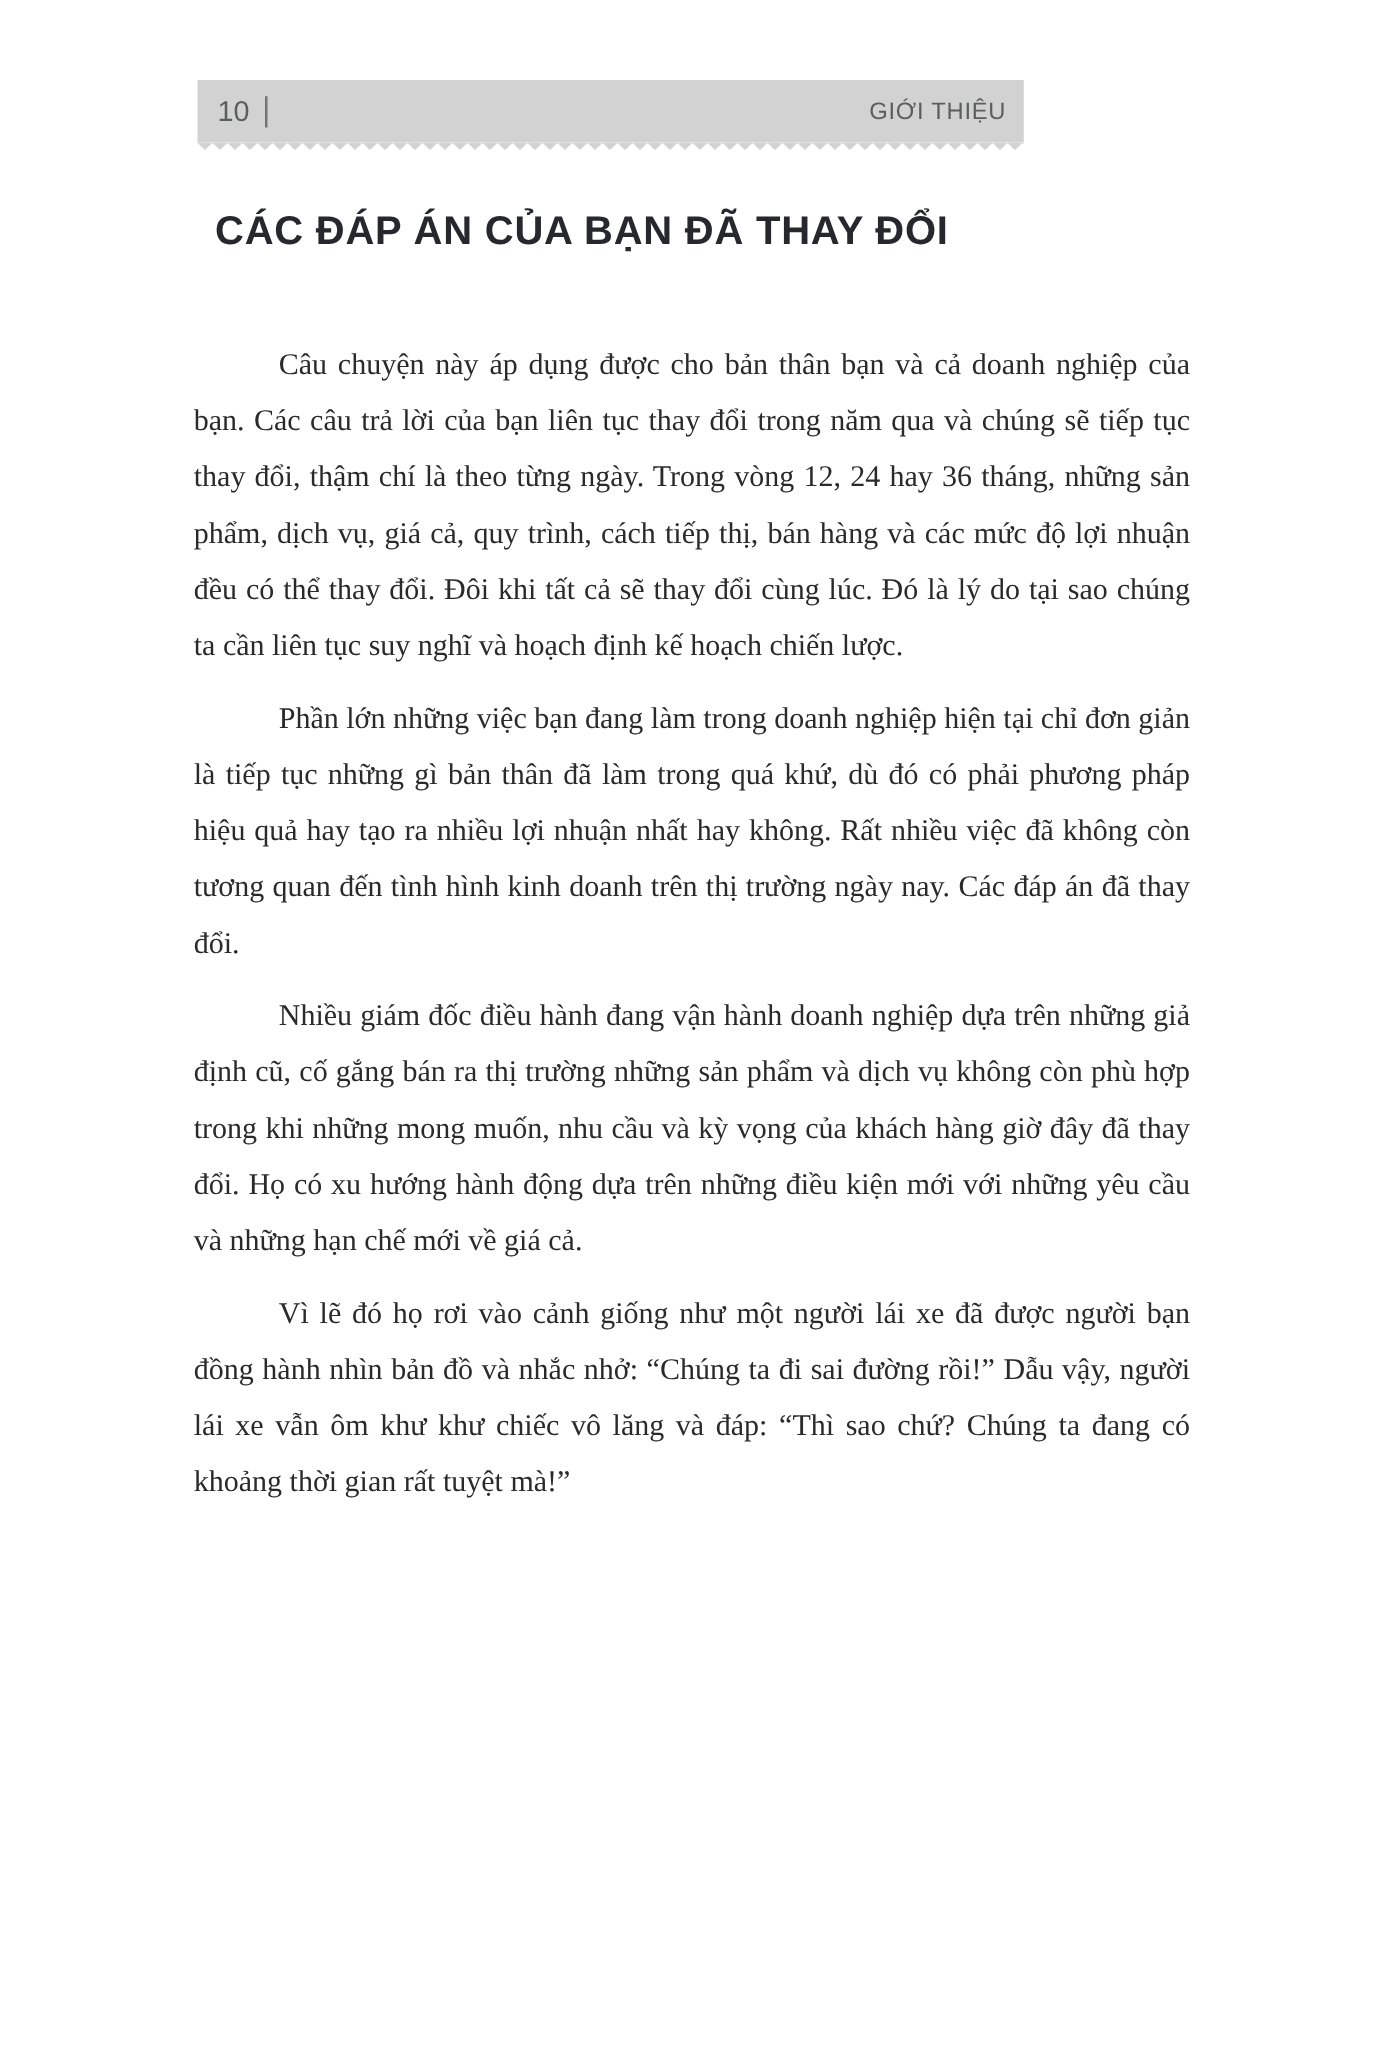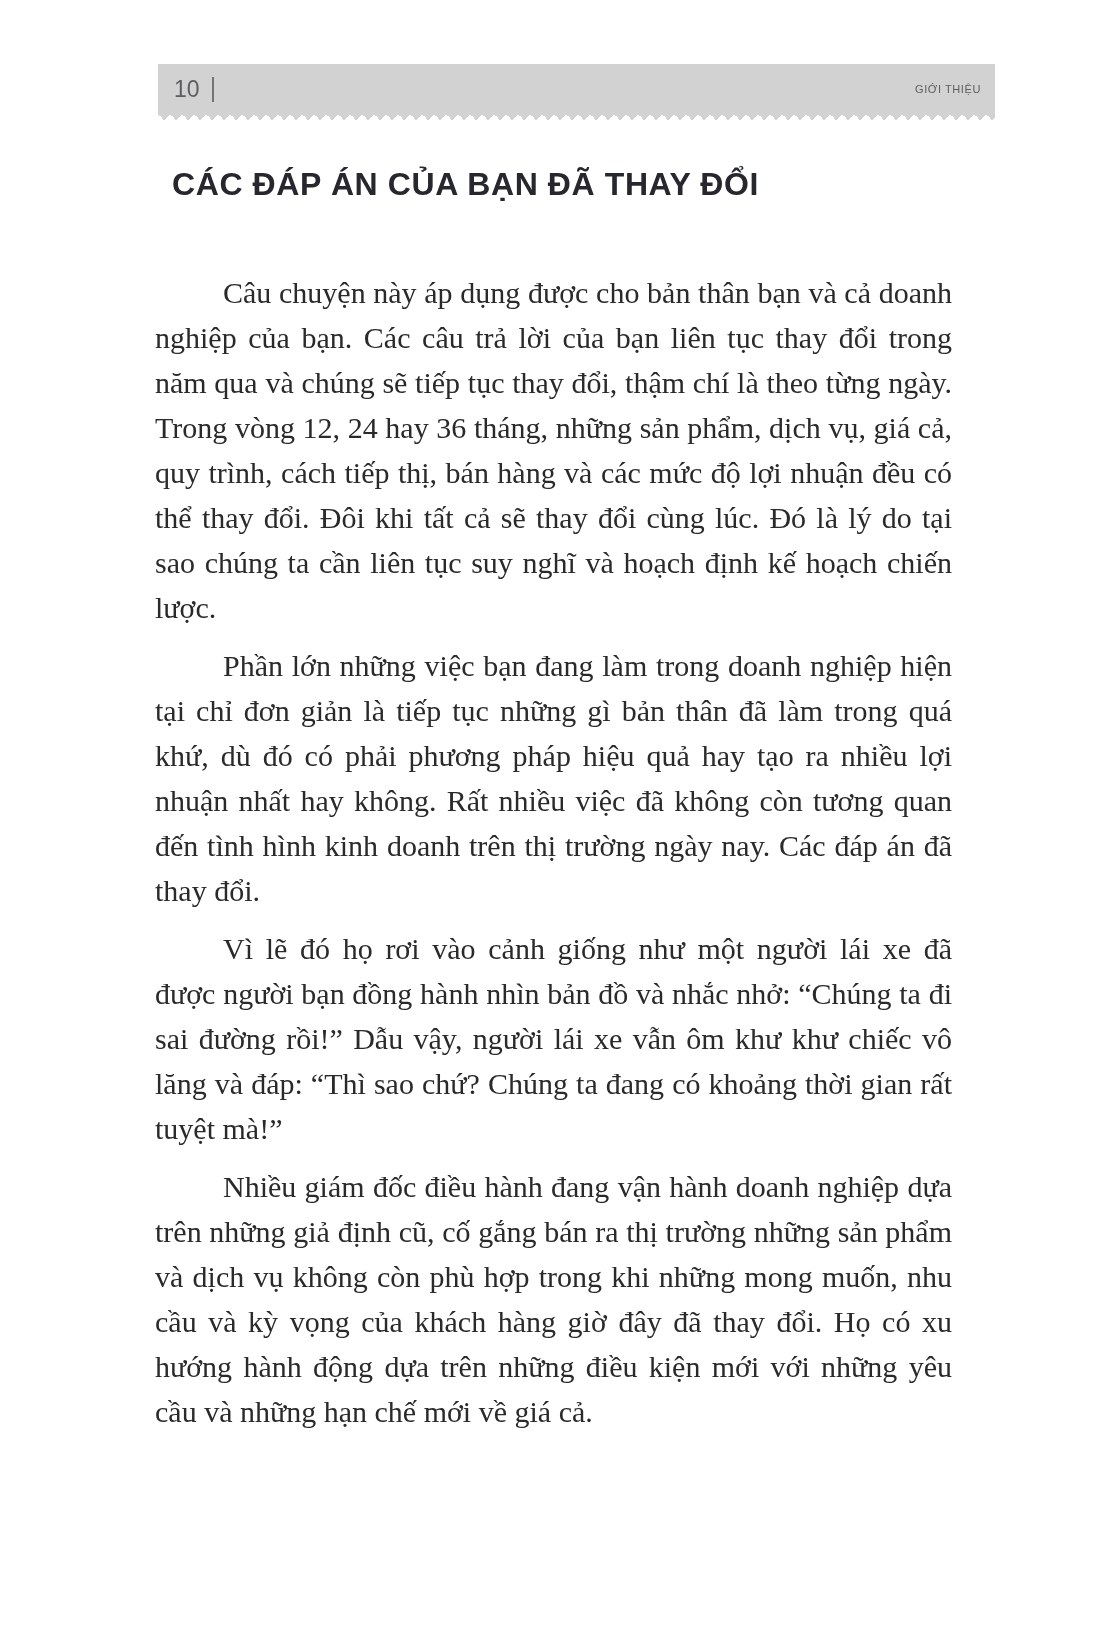--- a/index.html
+++ b/index.html
@@ -11,21 +11,21 @@
     background: #ffffff;
     font-family: "Liberation Serif", "DejaVu Serif", serif;
     overflow: hidden;
   }
 
   
   .running-head {
     position: absolute;
     left: 158px;
     top: 64px;
-    width: 837px;
+    width: 661px;
     height: 50px;
     background: var(--bar-color, #d2d2d2);
     display: flex;
     align-items: center;
     justify-content: space-between;
     padding: 0 14px 0 16px;
     box-sizing: border-box;
     font-family: "Liberation Sans", "DejaVu Sans", sans-serif;
     gap: 20px;
   }
@@ -34,21 +34,21 @@
     font-size: 23px;
     color: var(--hdr-text, #5c5d5f);
     line-height: 1;
   }
   .divider {
     width: 2px;
     height: 25px;
     background: #737476;
   }
   .section-title {
-    font-size: 11px;
+    font-size: 19px;
     letter-spacing: 0.6px;
     color: var(--hdr-text, #5c5d5f);
     line-height: 1;
     margin-left: 41px;
   }
   
   .sawtooth {
     position: absolute;
     left: 0;
     top: 100%;
@@ -72,21 +72,21 @@
     color: var(--heading-text, #26282d);
     white-space: nowrap;
   }
 
   
   .body-text {
     position: absolute;
     left: 155px;
     top: 270px;
     width: 797px;
-    font-size: 30px;
+    font-size: 24px;
     line-height: 45px;
     text-align: justify;
     color: var(--body-text, #2a2a2a);
     font-family: Liberation Serif, serif;
   }
   .body-text p {
     margin: 0 0 13px 0;
     text-indent: 68px;
   }
 </style>
@@ -103,17 +103,17 @@
     <span class="section-title">GIỚI THIỆU</span>
     <span class="sawtooth"></span>
   </header>
 
   <h1 class="chapter-heading">CÁC ĐÁP ÁN CỦA BẠN ĐÃ THAY ĐỔI</h1>
 
   <main class="body-text">
 
   <p>Câu chuyện này áp dụng được cho bản thân bạn và cả doanh nghiệp của bạn. Các câu trả lời của bạn liên tục thay đổi trong năm qua và chúng sẽ tiếp tục thay đổi, thậm chí là theo từng ngày. Trong vòng 12, 24 hay 36 tháng, những sản phẩm, dịch vụ, giá cả, quy trình, cách tiếp thị, bán hàng và các mức độ lợi nhuận đều có thể thay đổi. Đôi khi tất cả sẽ thay đổi cùng lúc. Đó là lý do tại sao chúng ta cần liên tục suy nghĩ và hoạch định kế hoạch chiến lược.</p>
       <p>Phần lớn những việc bạn đang làm trong doanh nghiệp hiện tại chỉ đơn giản là tiếp tục những gì bản thân đã làm trong quá khứ, dù đó có phải phương pháp hiệu quả hay tạo ra nhiều lợi nhuận nhất hay không. Rất nhiều việc đã không còn tương quan đến tình hình kinh doanh trên thị trường ngày nay. Các đáp án đã thay đổi.</p>
+      <p>Nhiều giám đốc điều hành đang vận hành doanh nghiệp dựa trên những giả định cũ, cố gắng bán ra thị trường những sản phẩm và dịch vụ không còn phù hợp trong khi những mong muốn, nhu cầu và kỳ vọng của khách hàng giờ đây đã thay đổi. Họ có xu hướng hành động dựa trên những điều kiện mới với những yêu cầu và những hạn chế mới về giá cả.</p>
       <p>Vì lẽ đó họ rơi vào cảnh giống như một người lái xe đã được người bạn đồng hành nhìn bản đồ và nhắc nhở: “Chúng ta đi sai đường rồi!” Dẫu vậy, người lái xe vẫn ôm khư khư chiếc vô lăng và đáp: “Thì sao chứ? Chúng ta đang có khoảng thời gian rất tuyệt mà!”</p>
-      <p>Nhiều giám đốc điều hành đang vận hành doanh nghiệp dựa trên những giả định cũ, cố gắng bán ra thị trường những sản phẩm và dịch vụ không còn phù hợp trong khi những mong muốn, nhu cầu và kỳ vọng của khách hàng giờ đây đã thay đổi. Họ có xu hướng hành động dựa trên những điều kiện mới với những yêu cầu và những hạn chế mới về giá cả.</p>
     </main>
 
 </div>
 
 </body></html>

